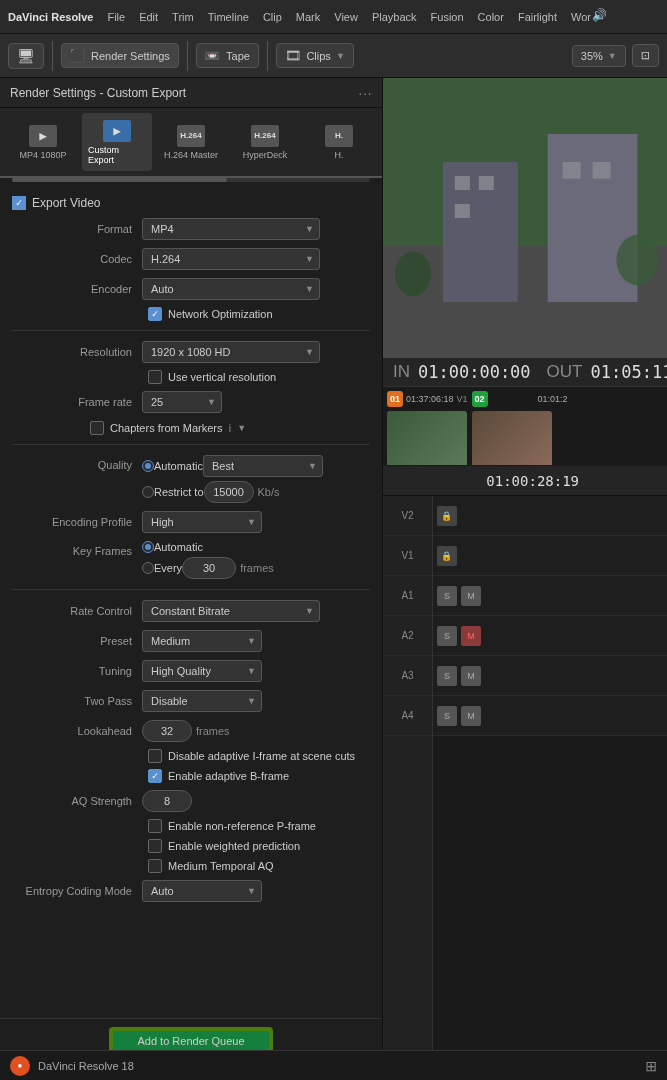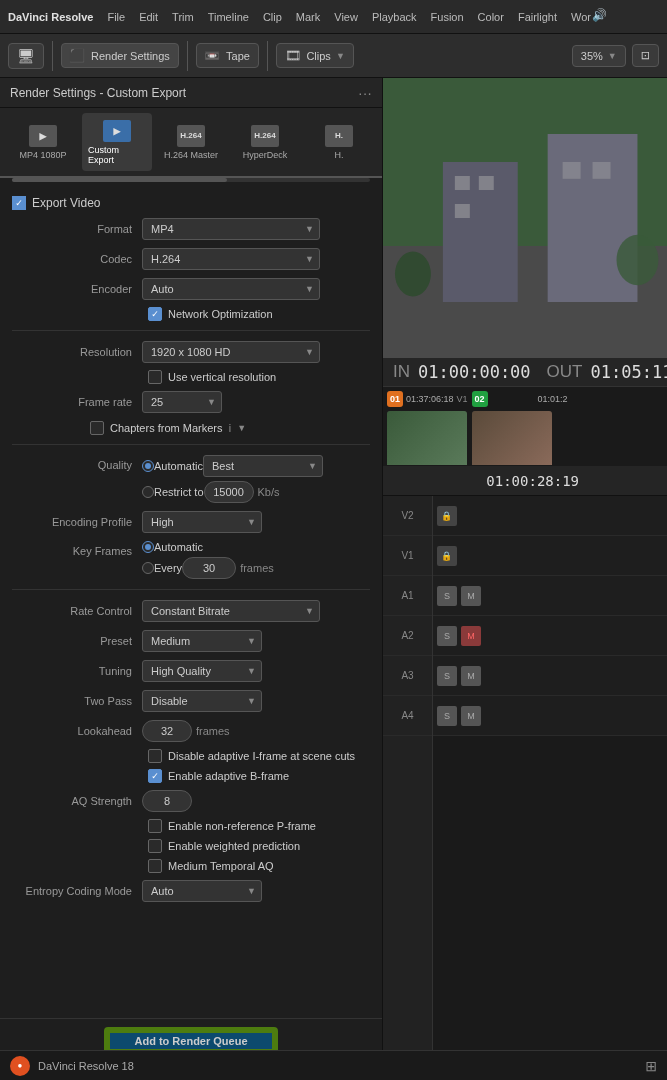--- a/index.html
+++ b/index.html
@@ -272,27 +272,26 @@
       height: 44px;
       background: #1e1e1e;
       border-top: 1px solid #333;
       display: flex;
       align-items: center;
       justify-content: center;
     }
     .render-btn {
       height: 28px;
       padding: 0 24px;
-      background: #0c4a6e;
-      border: 6px solid #4d7c0f;
+      background: #15803d;
+      border: 4px solid #4d7c0f;
       border-radius: 4px;
       color: #ccc;
       font-size: 11px;
       cursor: pointer;
-      font-weight: bold;
     }
 
     
     .right-panel {
       flex: 1;
       background: #1a1a1a;
       display: flex;
       flex-direction: column;
     }
 

